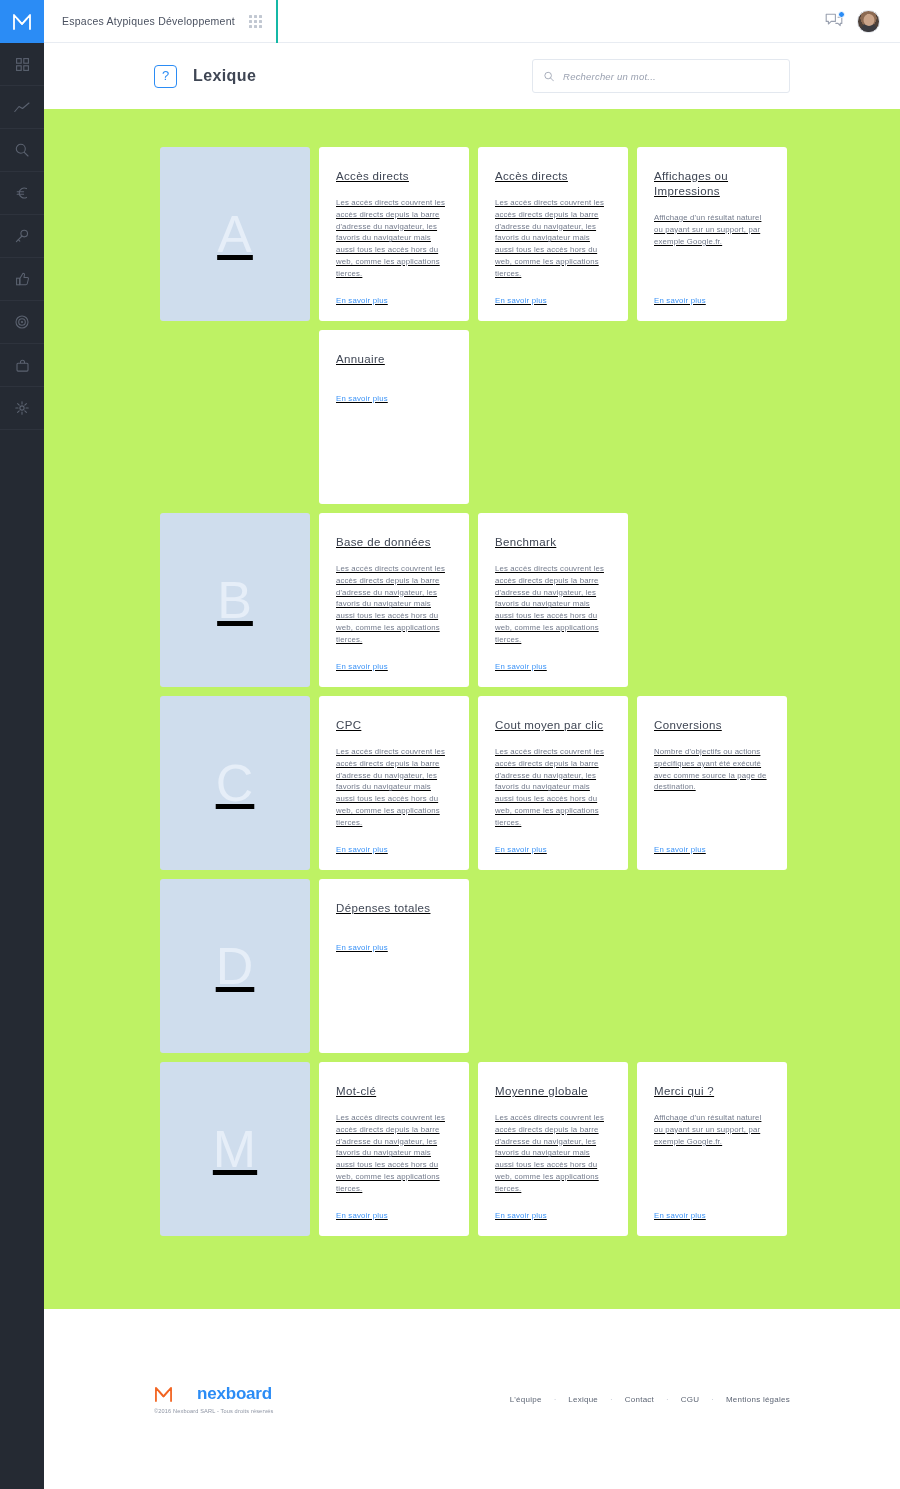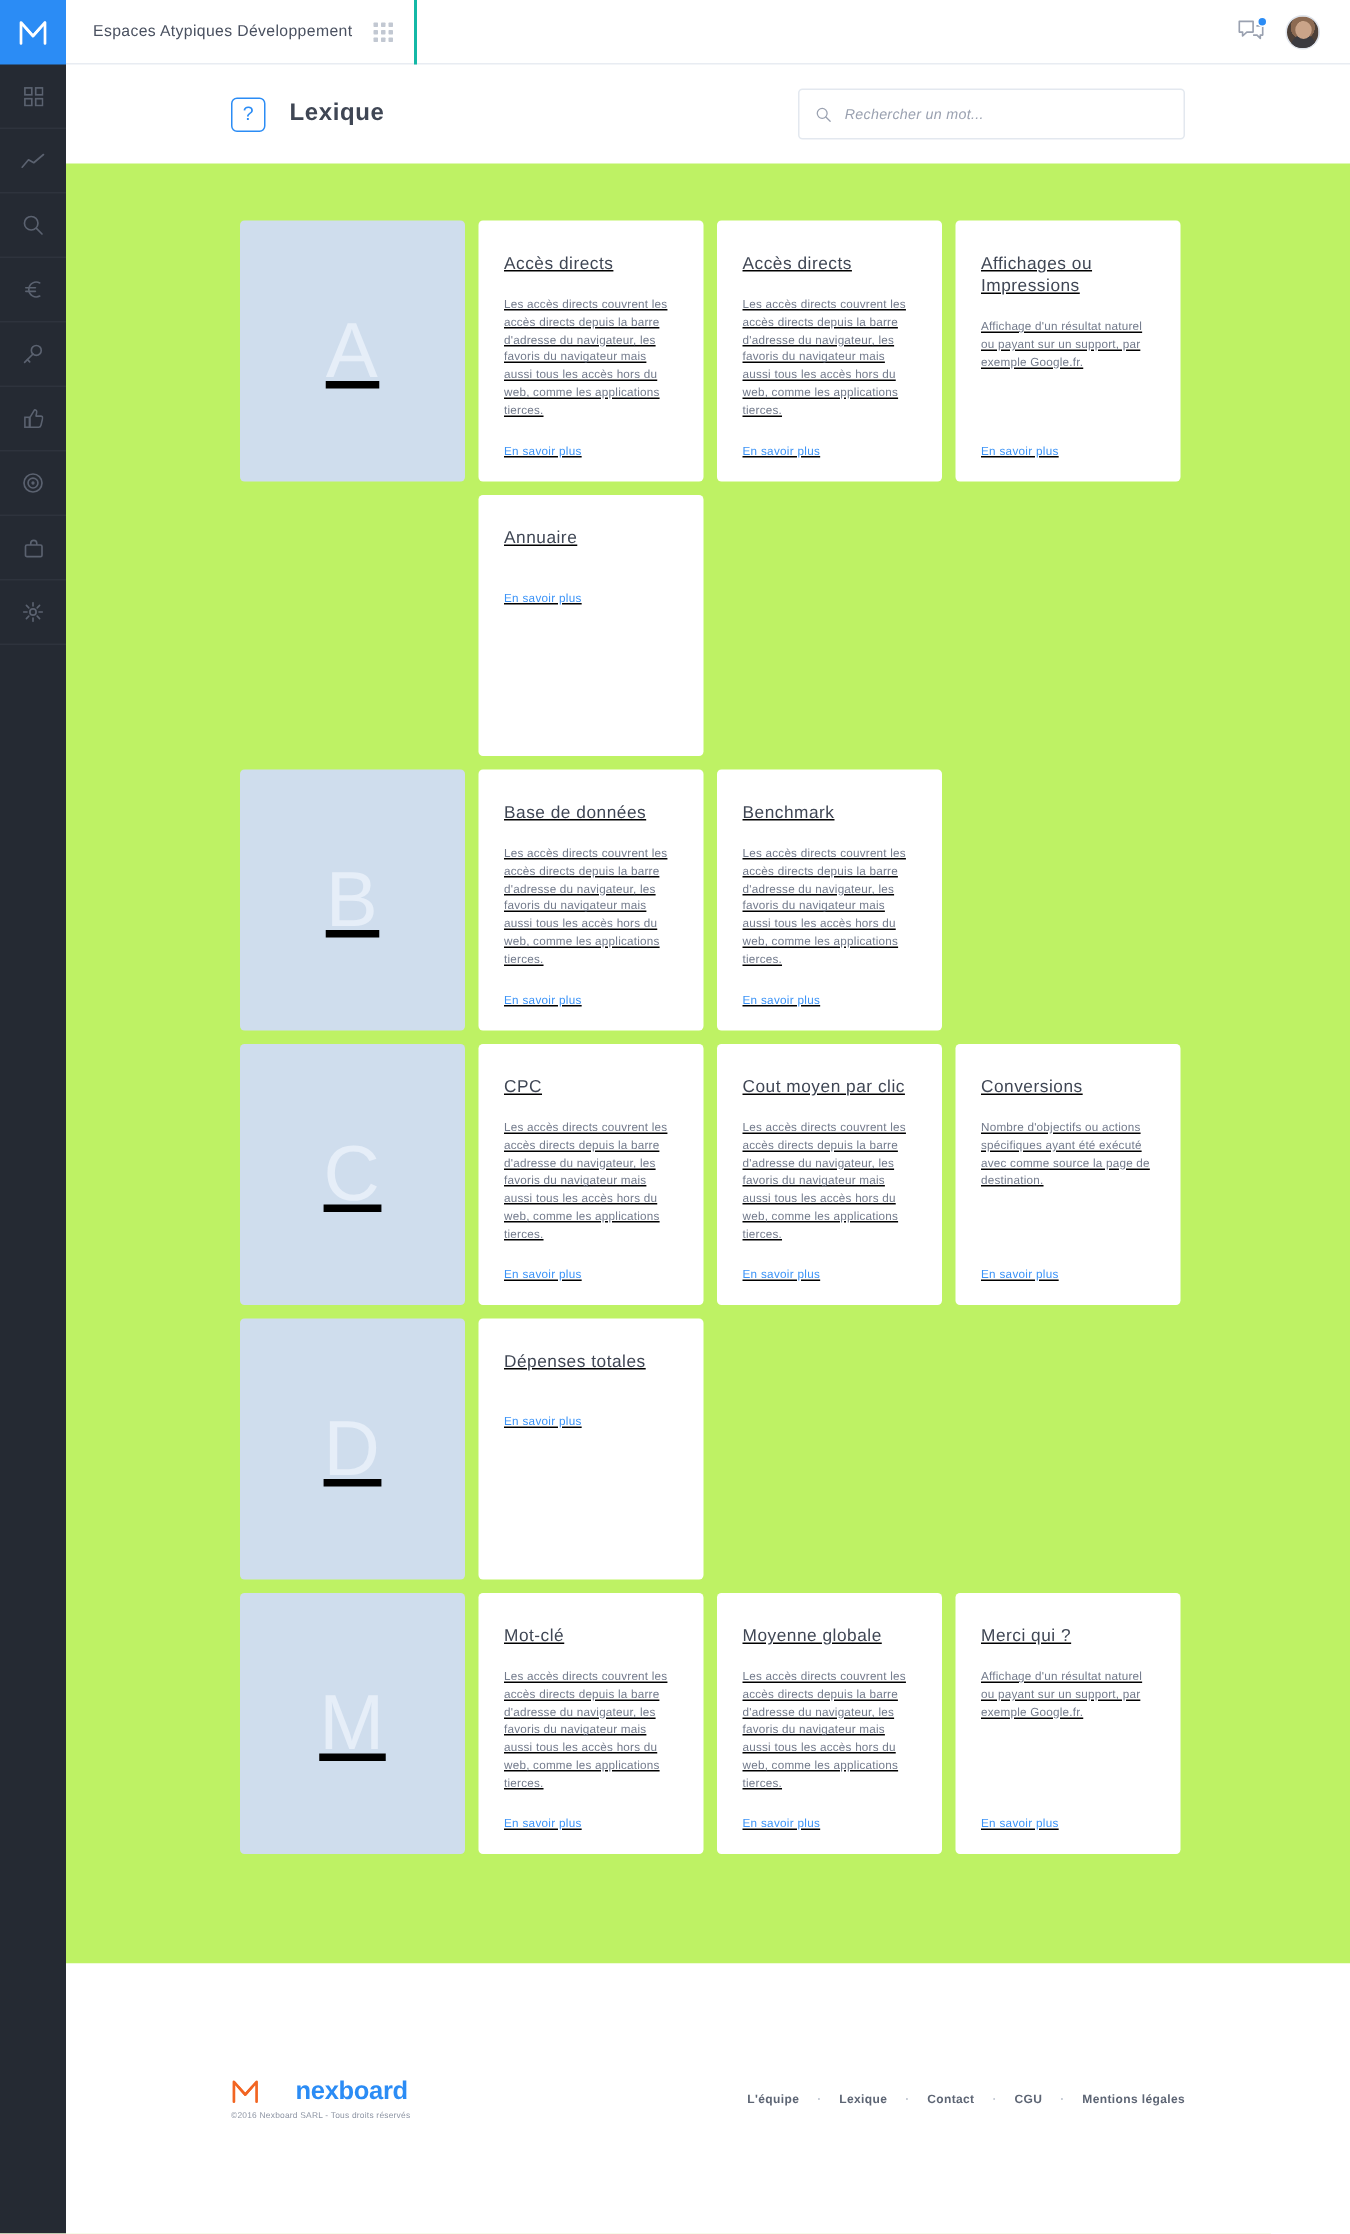--- a/index.html
+++ b/index.html
@@ -130,21 +130,21 @@
 
   
   .footer {
     height: 180px; flex: 0 0 180px; background: #ffffff;
     display: flex; align-items: center; padding: 0 110px;
   }
   .brand { display: flex; flex-direction: column; gap: 4px; }
   .brand-row { display: flex; align-items: center; gap: 24px; }
   .brand-name { font-size: 17px; color: #2b8cf5; letter-spacing: -.2px; font-weight: 700; }
   .copyright { font-size: 5.6px; color: #8d94a3; letter-spacing: .15px; }
-  .foot-links { margin-left: auto; display: flex; align-items: flex-end; gap: 12px; font-weight: bold; }
+  .foot-links { margin-left: auto; display: flex; align-items: flex-end; gap: 12px; }
   .foot-links a { font-size: 8px; color: #5d6574; text-decoration: none; letter-spacing: .25px; }
   .foot-sep { font-size: 8px; color: #c4cad4; }
 </style>
 </head>
 <body>
 
 <div class="app">
 
   <nav class="sidebar">
     <div class="sb-logo">

